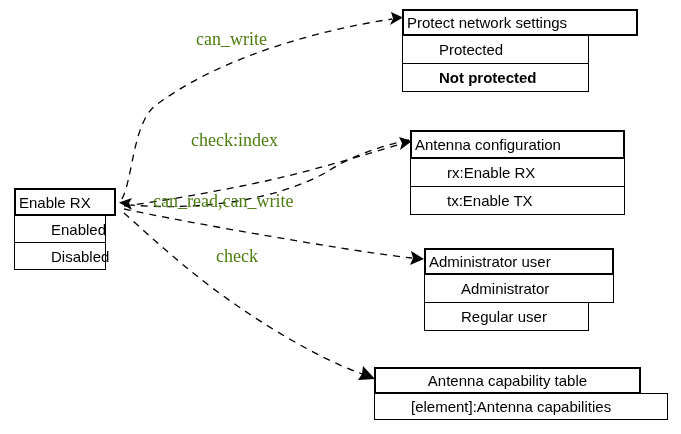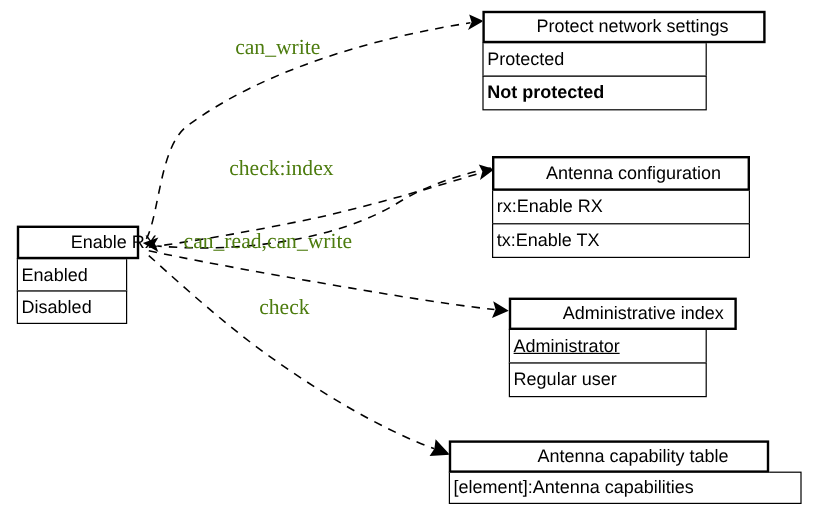--- a/index.html
+++ b/index.html
@@ -31,24 +31,24 @@
     font-family: "Liberation Sans", sans-serif;
     font-size: 15px;
     line-height: 1;
     display: flex;
     align-items: center;
     white-space: nowrap;
   }
   .row.header {
     border-width: 2px;
     z-index: 3;
-    padding-left: 40px;
   }
   .row.body {
     z-index: 2;
+    padding-left: 33px;
   }
   .row .txt {
     display: block;
     padding: 0 3px;
   }
   .row.align-left   { justify-content: flex-start; }
   .row.align-center { justify-content: center; }
 
   
   #edges {
@@ -155,23 +155,23 @@
     <div class="row body align-left" style="left:410px; top:158px; width:215px; height:29px;">
       <span class="txt">rx:Enable RX</span>
     </div>
     <div class="row body align-left" style="left:410px; top:186px; width:215px; height:29px;">
       <span class="txt">tx:Enable TX</span>
     </div>
   </div>
 
   <div class="node">
     <div class="row header align-left" style="left:424px; top:248px; width:190px; height:27px;">
-      <span class="txt">Administrative index</span>
+      <span class="txt">Administrator user</span>
     </div>
-    <div class="row body align-left" style="left:424px; top:274px; width:165px; height:29px;text-decoration:underline;">
+    <div class="row body align-left" style="left:424px; top:274px; width:190px; height:29px;">
       <span class="txt">Administrator</span>
     </div>
     <div class="row body align-left" style="left:424px; top:302px; width:165px; height:29px;">
       <span class="txt">Regular user</span>
     </div>
   </div>
 
   <div class="node">
     <div class="row header align-center" style="left:374px; top:367px; width:267px; height:27px;">
       <span class="txt">Antenna capability table</span>

